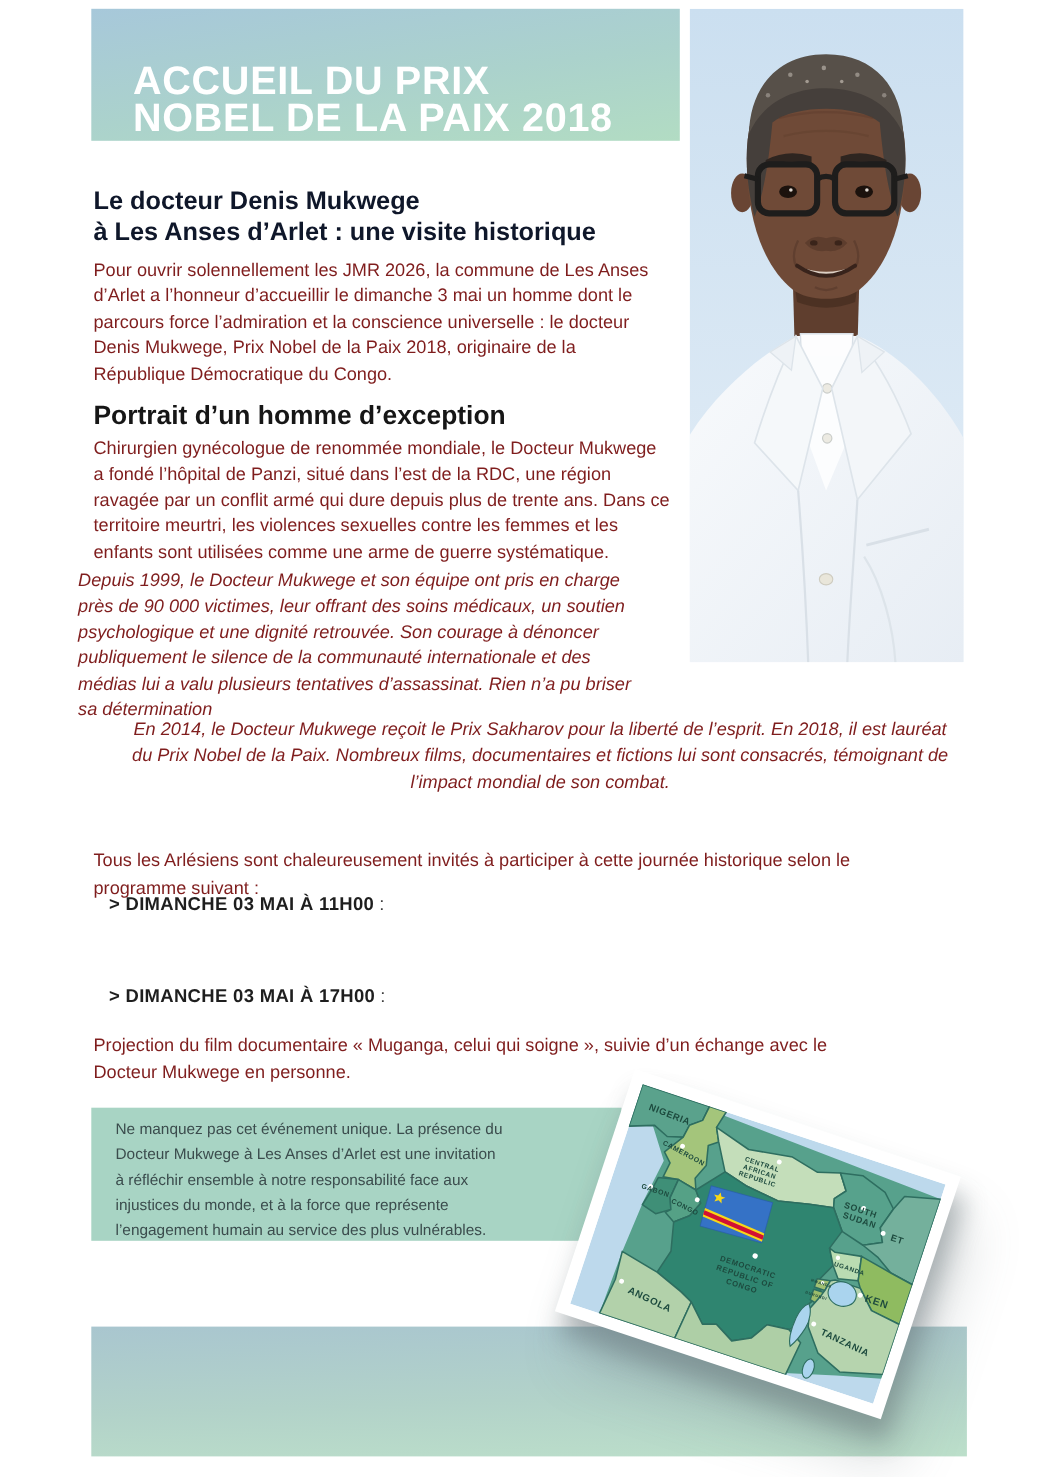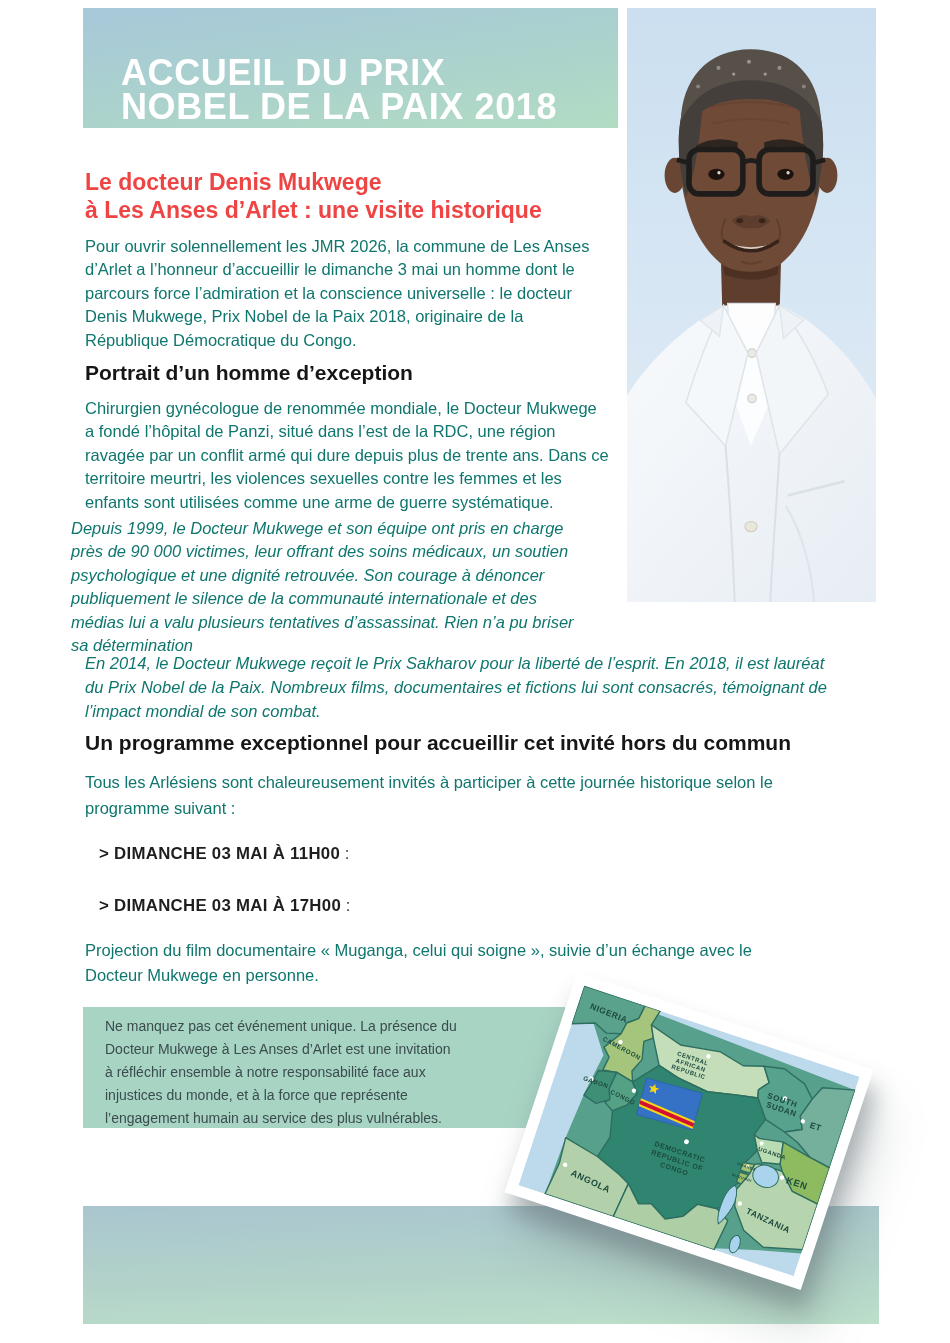--- a/index.html
+++ b/index.html
@@ -9,33 +9,33 @@
   
   #banner{left:83px;top:8px;width:535px;height:120px;
           background:linear-gradient(172deg,#a7c8da 0%,#abd2cc 55%,#b2dcc3 100%);}
   #banner-title{position:absolute;left:38px;top:48px;font-size:36px;line-height:34px;
           font-weight:bold;color:#ffffff;letter-spacing:.6px;white-space:pre-line;}
   
   #photo{left:627px;top:8px;width:249px;height:594px;}
   #photo svg{display:block;width:100%;height:100%;}
   
   .h1{left:85px;top:153px;width:545px;font-size:23px;line-height:28px;font-weight:bold;
-      color:#ef4444;white-space:pre-line;}
-  .h2{font-size:21px;font-weight:bold;color:#161616;}
-  .p{color:#0f766e;font-size:16.5px;line-height:23.5px;white-space:pre-line;}
+      color:#0f172a;white-space:pre-line;}
+  .h2{font-size:24px;font-weight:bold;color:#161616;}
+  .p{color:#7f1d1d;font-size:16.5px;line-height:23.5px;white-space:pre-line;}
   #p1{left:85px;top:218px;width:548px;}
   #h2b{left:85px;top:344px;}
   #p2{left:85px;top:380px;width:552px;}
   #p3{left:71px;top:500px;width:552px;font-style:italic;}
-  #note{left:85px;top:634px;width:812px;font-style:italic;line-height:24px;}
+  #note{left:85px;top:634px;width:812px;font-style:italic;line-height:24px;text-align:center;}
   #h2c{left:85px;top:714px;}
   #p5{left:85px;top:752px;width:812px;line-height:26px;}
   .ptime{font-size:16.8px;font-weight:bold;color:#1e1e1e;letter-spacing:.3px;}
   .tcolon{font-weight:normal;color:#3c3c3c;font-size:16.8px;}
-  #item1{left:99px;top:844px;}
+  #item1{left:99px;top:812px;}
   #p6{left:85px;top:845px;width:822px;line-height:25px;}
   #item2{left:99px;top:896px;}
   #p7{left:85px;top:921px;width:822px;line-height:25px;}
   
   #callout{left:83px;top:1007px;width:482px;height:121px;background:#a8d4c4;z-index:1;}
   #callout p{margin:0;padding:8px 0 0 22px;font-size:14px;line-height:23px;color:#3b4c4d;
              white-space:pre-line;}
   
   #footer{left:83px;top:1206px;width:796px;height:118px;z-index:1;
           background:linear-gradient(178deg,#a9c6cf 0%,#b2d2c9 55%,#bcdfca 100%);}
@@ -149,21 +149,20 @@
 près de 90 000 victimes, leur offrant des soins médicaux, un soutien
 psychologique et une dignité retrouvée. Son courage à dénoncer
 publiquement le silence de la communauté internationale et des
 médias lui a valu plusieurs tentatives d’assassinat. Rien n’a pu briser
 sa détermination</p>
 
   <p class="abs p" id="note">En 2014, le Docteur Mukwege reçoit le Prix Sakharov pour la liberté de l’esprit. En 2018, il est lauréat
 du Prix Nobel de la Paix. Nombreux films, documentaires et fictions lui sont consacrés, témoignant de
 l’impact mondial de son combat.</p>
 
-  <h2 class="abs h2" id="h2c">Un programme exceptionnel pour accueillir cet invité hors du commun</h2>
   <p class="abs p" id="p5">Tous les Arlésiens sont chaleureusement invités à participer à cette journée historique selon le
 programme suivant :</p>
 
   <div class="abs" id="item1">
     <span class="ptime">&gt; DIMANCHE 03 MAI À 11H00</span><span class="tcolon"> :</span>
   </div>
 
   <div class="abs" id="item2">
     <span class="ptime">&gt; DIMANCHE 03 MAI À 17H00</span><span class="tcolon"> :</span>
   </div>

